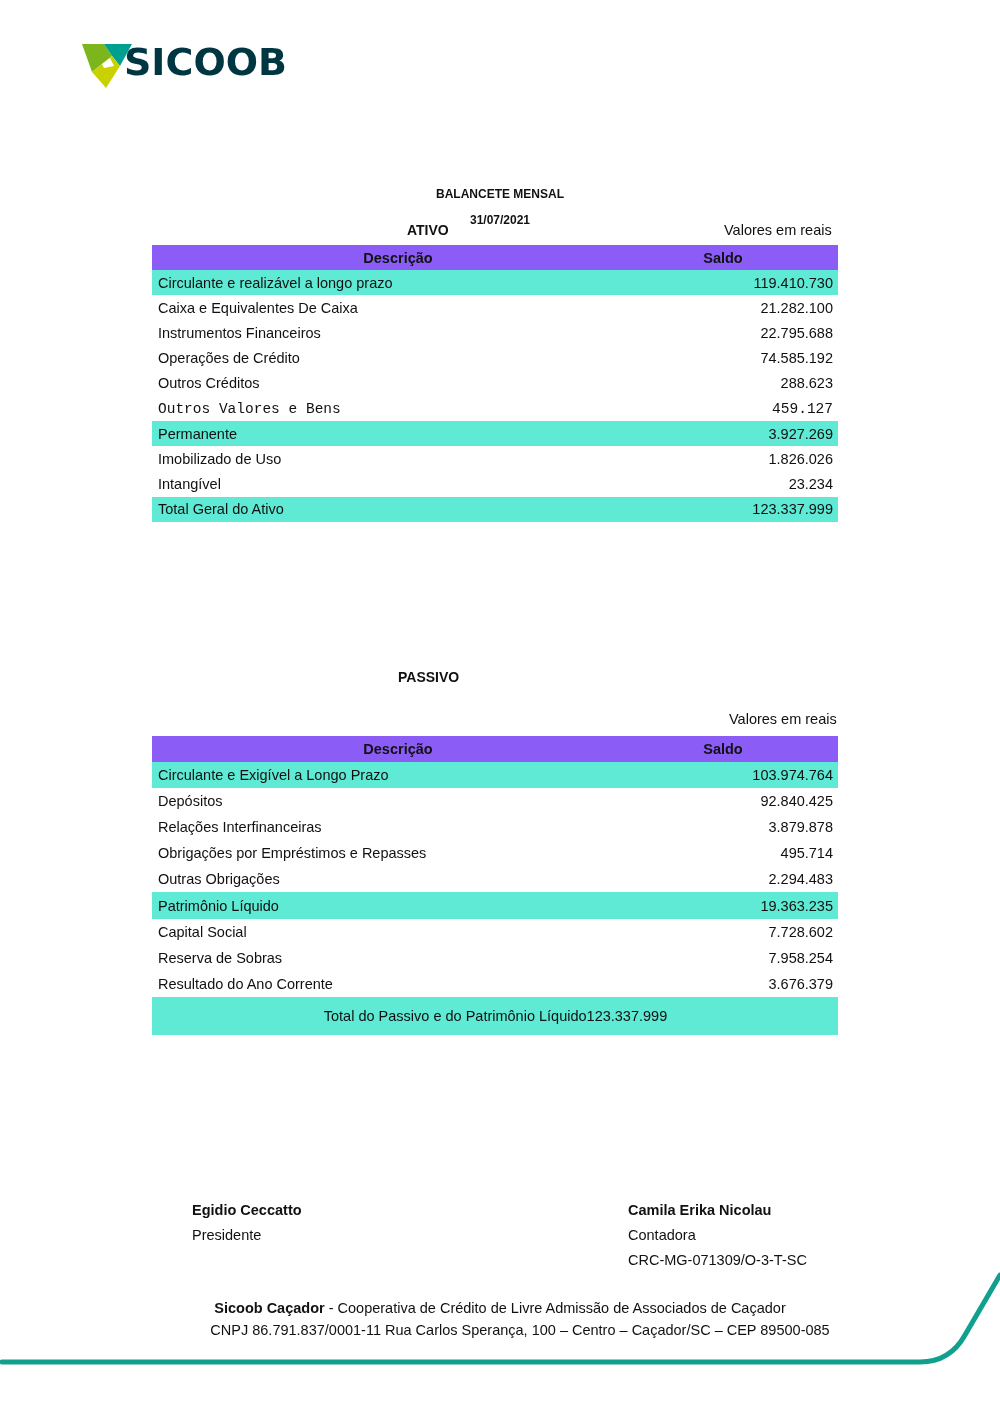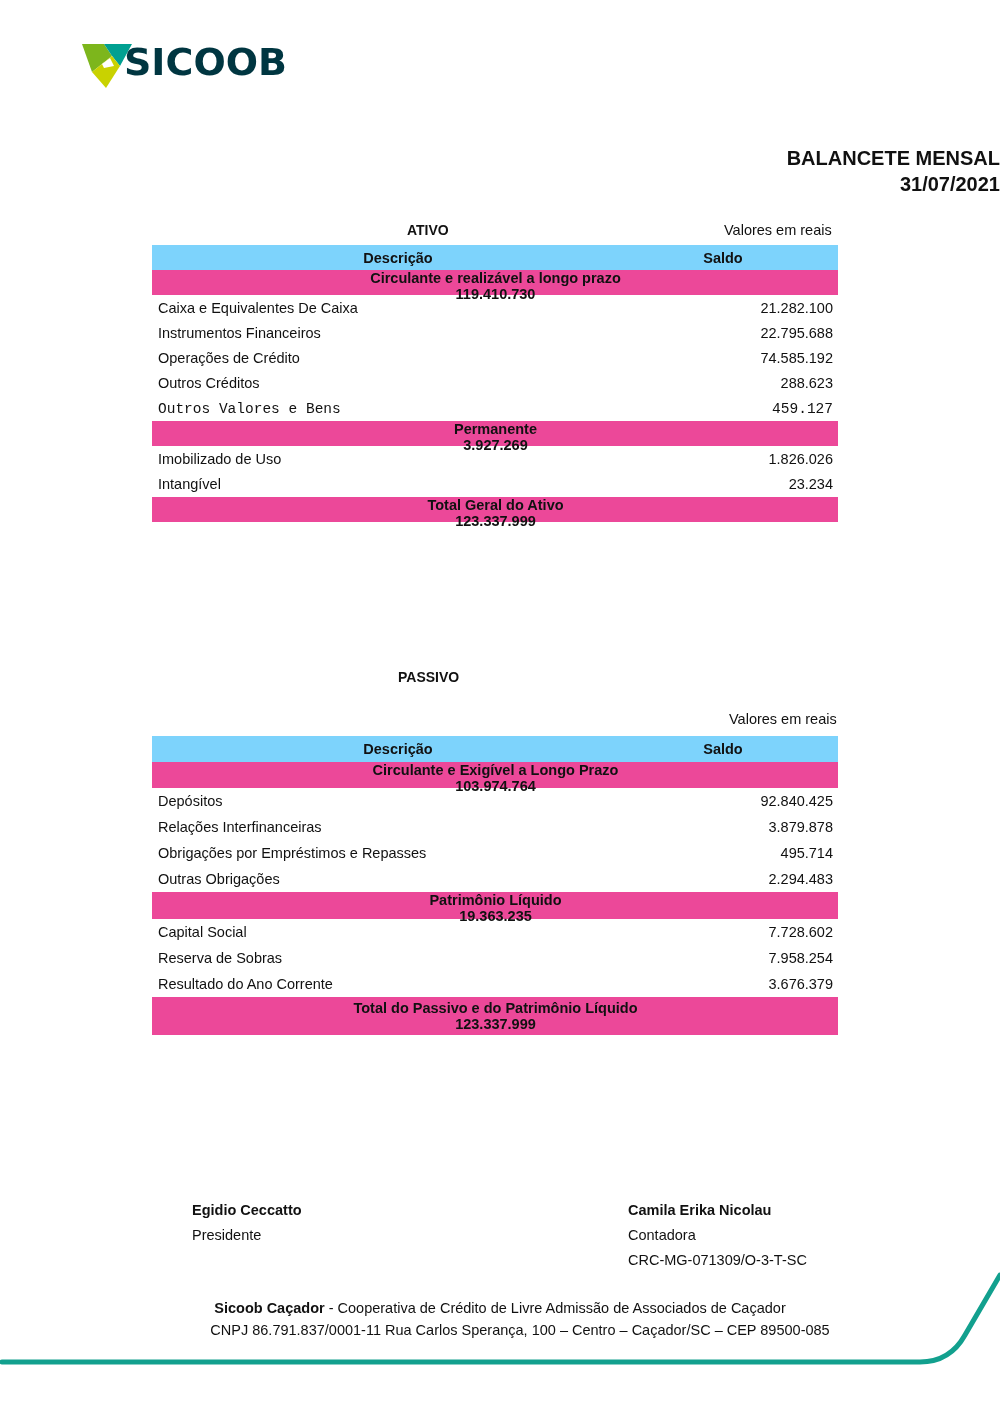--- a/index.html
+++ b/index.html
@@ -8,38 +8,38 @@
     font-family: "Liberation Sans", "DejaVu Sans", sans-serif;
     color: #111;
   }
   .logo { position: absolute; left: 82px; top: 42px; width: 205px; height: 48px; }
   .logo-text {
     position: absolute; left: 42px; top: -2px;
     font-family: "DejaVu Sans", sans-serif; font-weight: bold;
     font-size: 38px; color: #003641; letter-spacing: 0px;
   }
   .title {
-    position: absolute; left: 0; width: 1000px; text-align: right;
-    font-weight: bold; font-size: 20px;
+    position: absolute; left: 0; width: 1000px; text-align: center;
+    font-weight: bold; font-size: 12px; margin-top: 40px;
   }
   .section-label {
     position: absolute; font-weight: bold; font-size: 14px;
   }
   .valores {
     position: absolute; font-size: 14.5px; color: #111;
   }
   .tbl { position: absolute; left: 152px; width: 686px; }
   .row {
     display: flex; justify-content: space-between; align-items: center;
     font-size: 14.5px; box-sizing: border-box; padding: 0 5px 0 6px;
   }
-  .row.head { background: #7dd3fc; font-weight: bold; }
+  .row.head { background: #8b5cf6; font-weight: bold; }
   .row.head .desc { width: 480px; text-align: center; }
   .row.head .val { width: 130px; text-align: center; padding-right: 45px; }
-  .row.sub { background: #ec4899; font-weight: bold; flex-direction: column; }
+  .row.sub { background: #5eead4; font-weight: normal; }
   .row .val { text-align: right; }
   .sig { position: absolute; font-size: 14.5px; line-height: 25px; }
   .sig .name { font-weight: bold; }
   .footer {
     position: absolute; left: 0; width: 1000px; text-align: center;
     font-size: 14.5px; line-height: 22px;
   }
   .footer b { font-weight: bold; }
   .swoosh { position: absolute; left: 0; top: 1260px; width: 1000px; height: 120px; }
 </style>

